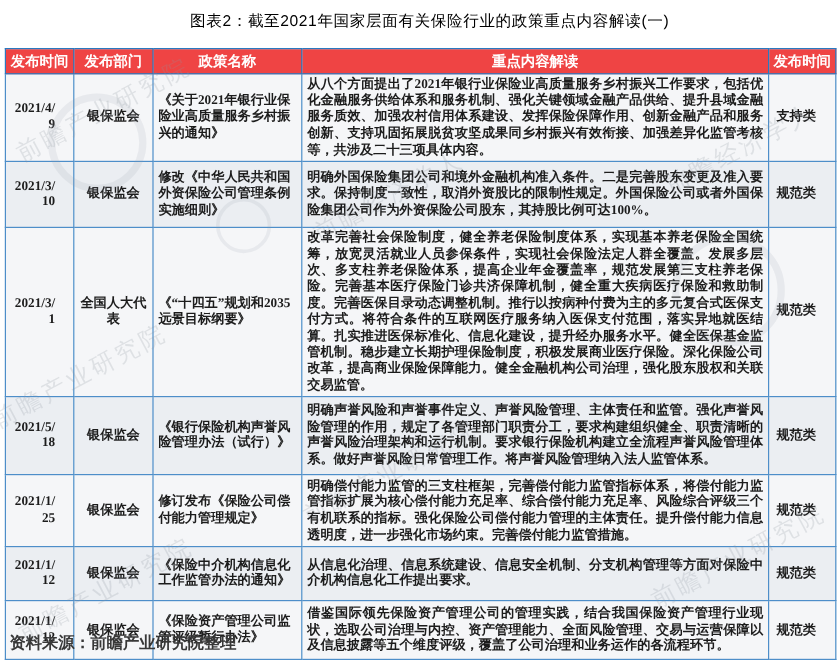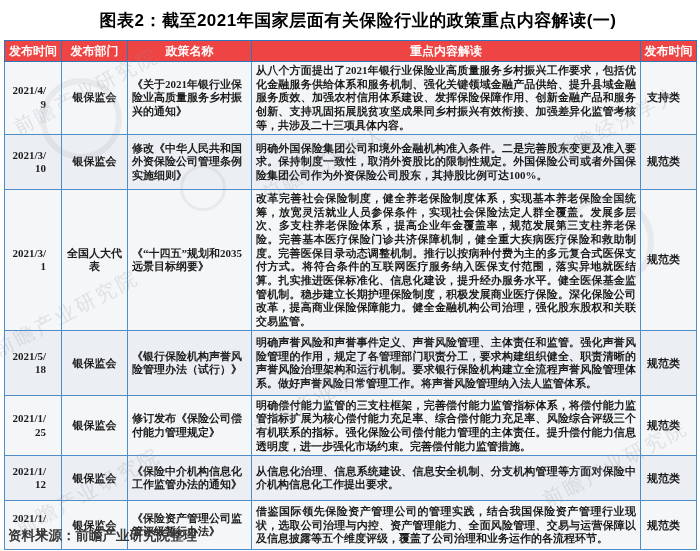--- a/index.html
+++ b/index.html
@@ -5,22 +5,22 @@
   html, body {
     margin: 0; padding: 0;
     width: 700px; height: 551px;
     background: #ffffff;
     overflow: hidden;
     position: relative;
     font-family: "Liberation Serif", serif;
   }
   .page-title {
     font-family: "Liberation Sans", sans-serif;
-    font-weight: bold;
-    font-size: 17px;
+    font-weight: normal;
+    font-size: 13px;
     color: #000000;
     text-align: center;
     padding-top: 9px;
     letter-spacing: 0.5px;
     padding-left: 16px;
   }
   table.policy-table {
     position: absolute;
     left: 4px; top: 40px;
     width: 692px;

